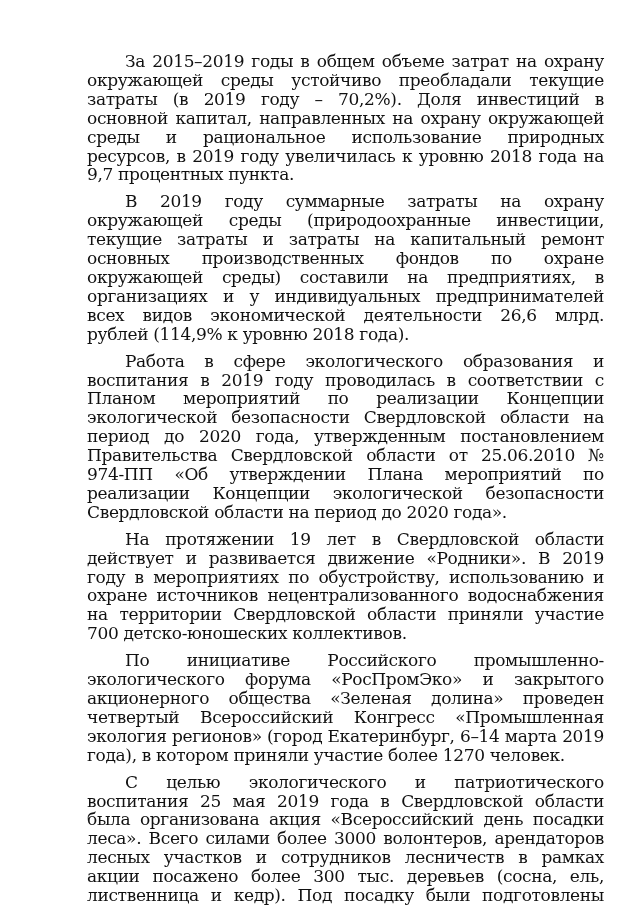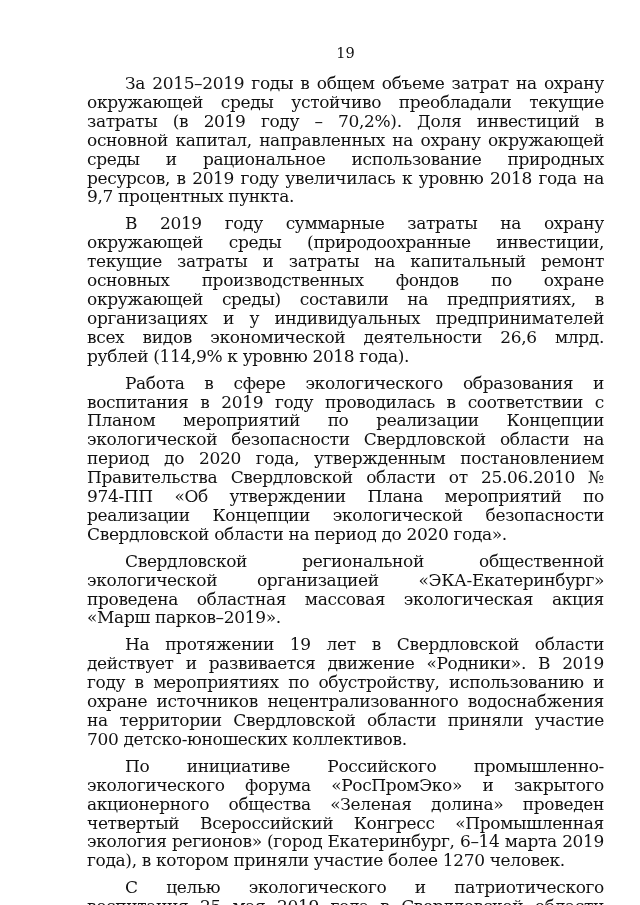--- a/index.html
+++ b/index.html
@@ -46,24 +46,22 @@
       line-height: 19px;
       letter-spacing: -0.3px;
       padding-top: 18px;
       padding-bottom: 19px;
     }
   </style>
 </head>
 <body>
 
 <div class="page">
-  <p class="page-number">19</p>
 
   <p class="para">За 2015–2019 годы в общем объеме затрат на охрану окружающей среды устойчиво преобладали текущие затраты (в 2019 году – 70,2%). Доля инвестиций в основной капитал, направленных на охрану окружающей среды и рациональное использование природных ресурсов, в 2019 году увеличилась к уровню 2018 года на 9,7 процентных пункта.</p>
   <p class="para">В 2019 году суммарные затраты на охрану окружающей среды (природоохранные инвестиции, текущие затраты и затраты на капитальный ремонт основных производственных фондов по охране окружающей среды) составили на предприятиях, в организациях и у индивидуальных предпринимателей всех видов экономической деятельности 26,6 млрд. рублей (114,9% к уровню 2018 года).</p>
 
 
   <p class="para">Работа в сфере экологического образования и воспитания в 2019 году проводилась в соответствии с Планом мероприятий по реализации Концепции экологической безопасности Свердловской области на период до 2020 года, утвержденным постановлением Правительства Свердловской области от 25.06.2010 № 974-ПП «Об утверждении Плана мероприятий по реализации Концепции экологической безопасности Свердловской области на период до 2020 года».</p>
-  <p class="para">Свердловской региональной общественной экологической организацией «ЭКА-Екатеринбург» проведена областная массовая экологическая акция «Марш парков–2019».</p>
   <p class="para">На протяжении 19 лет в Свердловской области действует и развивается движение «Родники». В 2019 году в мероприятиях по обустройству, использованию и охране источников нецентрализованного водоснабжения на территории Свердловской области приняли участие 700 детско-юношеских коллективов.</p>
   <p class="para">По инициативе Российского промышленно-экологического форума «РосПромЭко» и закрытого акционерного общества «Зеленая долина» проведен четвертый Всероссийский Конгресс «Промышленная экология регионов» (город Екатеринбург, 6–14 марта 2019 года), в котором приняли участие более 1270 человек.</p>
   <p class="para">С целью экологического и патриотического воспитания 25 мая 2019 года в Свердловской области была организована акция «Всероссийский день посадки леса». Всего силами более 3000 волонтеров, арендаторов лесных участков и сотрудников лесничеств в рамках акции посажено более 300 тыс. деревьев (сосна, ель, лиственница и кедр). Под посадку были подготовлены более 40 площадок в лесу. Среди них незаконно вырубленные площади и площади, которые в предыдущие годы выгорели во время лесных пожаров и на которых требовалось проведение рекультивации после промышленных разработок.</p>
 </div>
 
 </body></html>

